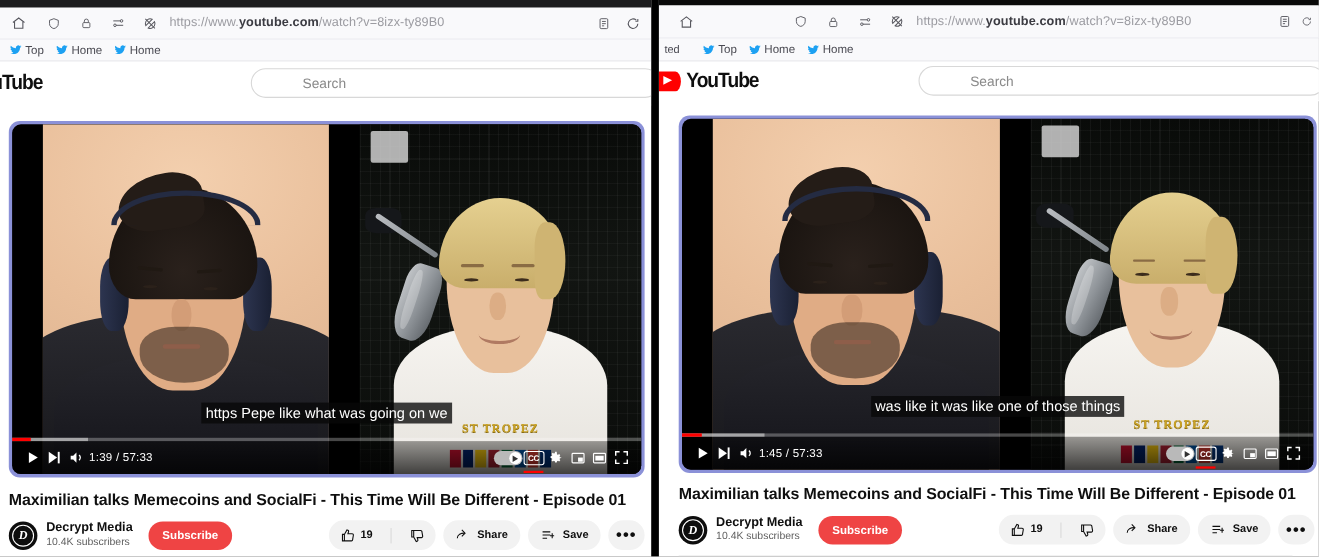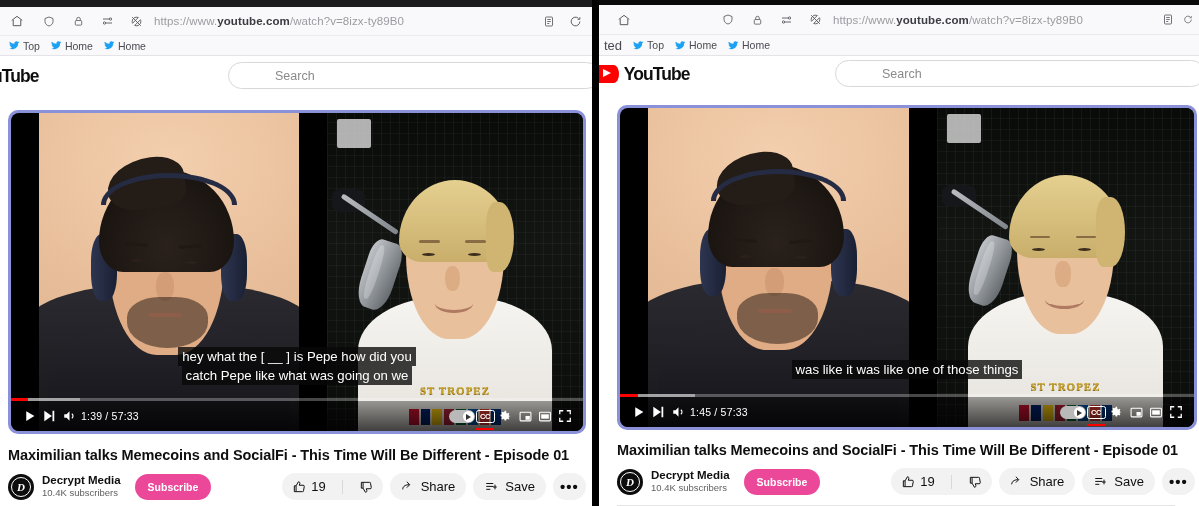--- a/index.html
+++ b/index.html
@@ -48,21 +48,21 @@
 
   
   .bookmarks {
     height:20px; background:#f9f9fb;
     border-bottom:1px solid #e3e3e8;
     display:flex; align-items:center; gap:3px;
     padding:0 5px; overflow:hidden; white-space:nowrap;
   }
   .bm { display:flex; align-items:center; gap:3px; padding:0 4px; flex:0 0 auto; }
   .bm-label { font-size:10.5px; color:#4a4a52; }
-  .bm-partial { font-size:13px; color:#4a4a52; margin-right:4px; }
+  .bm-partial { font-size:10px; color:#4a4a52; margin-right:14px; }
   .bird { width:11px; height:11px; flex:0 0 auto; }
 
   
   .yt-header {
     height:42px; background:#fff;
     display:flex; align-items:center;
     position:relative; overflow:hidden;
     border-bottom:1px solid #fff;
   }
   .yt-logo { display:flex; align-items:center; flex:0 0 auto; }
@@ -308,30 +308,30 @@
     flex:0 0 auto; position:relative;
   }
   .avatar::after{
     content:""; position:absolute; inset:3px; border:1.3px solid #fff; border-radius:50%;
   }
   .avatar i { position:relative; z-index:2; font-style:italic; font-weight:700; font-size:11px; }
   .ch-block { margin-left:8px; line-height:1.15; }
   .ch-name { font-size:11.5px; font-weight:700; color:#0f0f0f; }
   .ch-subs { font-size:9.5px; color:#606060; margin-top:1px; }
   .subscribe {
-    margin-left:14px; background:#ec4899; color:#fff;
+    margin-left:14px; background:#ef4444; color:#fff;
     font-size:10.5px; font-weight:700;
     padding:7px 13px; border-radius:16px; white-space:nowrap;
   }
   .actions { display:flex; align-items:center; gap:7px; }
   .pill {
     display:flex; align-items:center; gap:6px;
     background:#f2f2f2; border-radius:16px;
     height:27px; padding:0 11px;
-    font-size:13px; font-weight:400; color:#0f0f0f; white-space:nowrap;
+    font-size:10px; font-weight:700; color:#0f0f0f; white-space:nowrap;
   }
   .pill.split { padding:0; }
   .pill.split > div { display:flex; align-items:center; gap:5px; padding:0 10px; height:100%; }
   .pill.split .divider { width:1px; background:#d9d9d9; height:14px; padding:0; }
   .pill svg { display:block; }
   .pill.dots { width:33px; justify-content:center; padding:0; font-size:15px; letter-spacing:1px; font-weight:700; }
   .hr-line { position:absolute; height:1px; background:#e5e5e5; }
 </style>
 </head>
 <body>
@@ -468,22 +468,21 @@
               <i style="background:#f1c40f"></i>
             <i style="background:#b22234"></i>
               <i style="background:#046a38"></i>
               <i style="background:#0055a4"></i>
             <i style="background:#e03c31"></i>
               <i style="background:#003580"></i>
           </div>
         </div>
 
         <div class="caption" style="bottom:46px">
-          <span>hey what the [ __ ] is Pepe how did you</span>
-          <span>catch Pepe like what was going on we</span>
+          <span>https Pepe like what was going on we</span>
         </div>
 
         <div class="ctrl-wrap">
           <div class="progress">
             <div class="buf" id="l-buf" style="width: 12%;"></div>
             <div class="played" id="l-played" style="width: 2.9%;"></div>
           </div>
           <div class="ctrls">
             <div class="cbtn">
               <svg width="13" height="14" viewBox="0 0 24 24" fill="currentColor">

